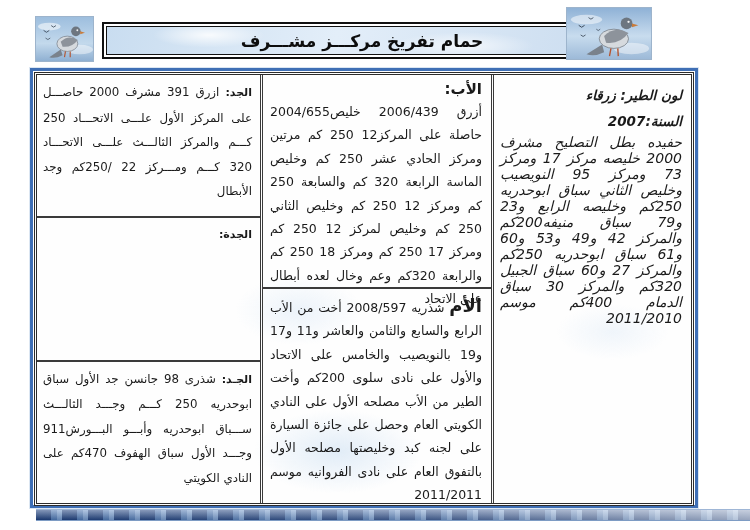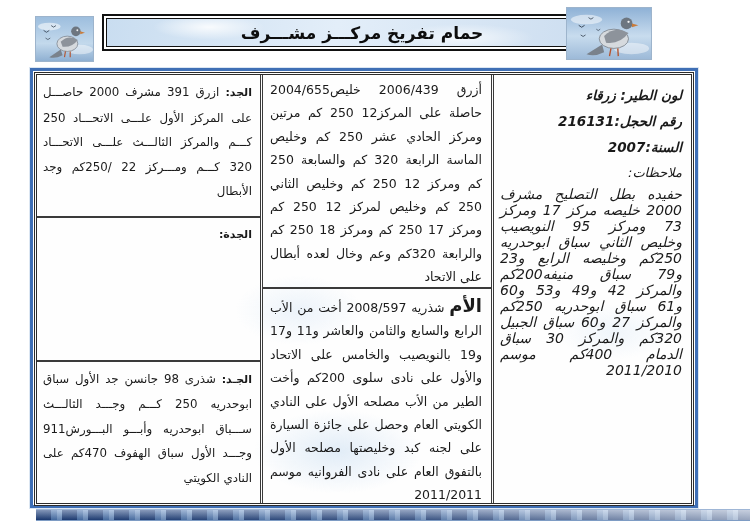--- a/index.html
+++ b/index.html
@@ -17,21 +17,21 @@
   .pigeon {
     position:absolute;
     border:1px solid #9db4cc;
     overflow:hidden;
   }
   .pigeon svg { display:block; width:100%; height:100%; }
   .pigeon-left  { left:35px;  top:16px; width:59px; height:46px; }
   .pigeon-right { left:566px; top:7px;  width:86px; height:53px; }
 
   .titlebox {
-    position:absolute; left:102px; top:14px; width:520px; height:37px;
+    position:absolute; left:102px; top:22px; width:520px; height:37px;
     border:2px solid #111;
     padding:2px;
     background:#fff;
   }
   .titlebox-inner {
     height:100%;
     border:1px solid #111;
     background:
       radial-gradient(ellipse 80px 18px at 20% 30%, rgba(255,255,255,.85), rgba(255,255,255,0) 70%),
       radial-gradient(ellipse 100px 20px at 70% 70%, rgba(255,255,255,.7), rgba(255,255,255,0) 70%),
@@ -178,33 +178,28 @@
   <div class="mainbox">
     <div class="mainbox-inner">
       <div class="cols">
 
         <div class="col col-info">
           <div class="info-line">
             <span>لون الطير:</span>
             <span>زرقاء</span>
           </div>
           <div class="info-line">
-            <span>رقم الحجل:</span><span>216131</span>
-          </div>
-          <div class="info-line">
             <span>السنة:</span><span>2007</span>
-          </div>
-          <div class="info-line plain">
-            <span>ملاحظات:</span>
           </div>
           <div class="notes-para">حفيده بطل التصليح مشرف 2000 خليصه مركز 17 ومركز 73 ومركز 95 النويصيب وخليص الثاني سباق ابوحدريه 250كم وخليصه الرابع و23 و79 سباق منيفه200كم والمركز 42 و49 و53 و60 و61 سباق ابوحدريه 250كم والمركز 27 و60 سباق الجبيل 320كم والمركز 30 سباق الدمام 400كم موسم 2011/2010</div>
         </div>
 
         <div class="col col-parents">
           <div class="sec-father">
+            <div class="sec-head">الأب:</div>
             <div class="para">أزرق 2006/439 خليص2004/655 حاصلة على المركز12 250 كم مرتين ومركز الحادي عشر 250 كم وخليص الماسة الرابعة 320 كم والسابعة 250 كم ومركز 12 250 كم وخليص الثاني 250 كم وخليص لمركز 12 250 كم ومركز 17 250 كم ومركز 18 250 كم والرابعة 320كم وعم وخال لعده أبطال على الاتحاد</div>
           </div>
           <div class="sec-mother">
             <div class="para">
               <span class="sec-label">الأم</span>
               <span>شذريه 2008/597 أخت من الأب الرابع والسابع والثامن والعاشر و11 و17 و19 بالنويصيب والخامس على الاتحاد والأول على نادى سلوى 200كم وأخت الطير من الأب مصلحه الأول على النادي الكويتي العام وحصل على جائزة السيارة على لجنه كبد وخليصتها مصلحه الأول بالتفوق العام على نادى الفروانيه موسم 2011/2011</span>
             </div>
           </div>
         </div>
 

